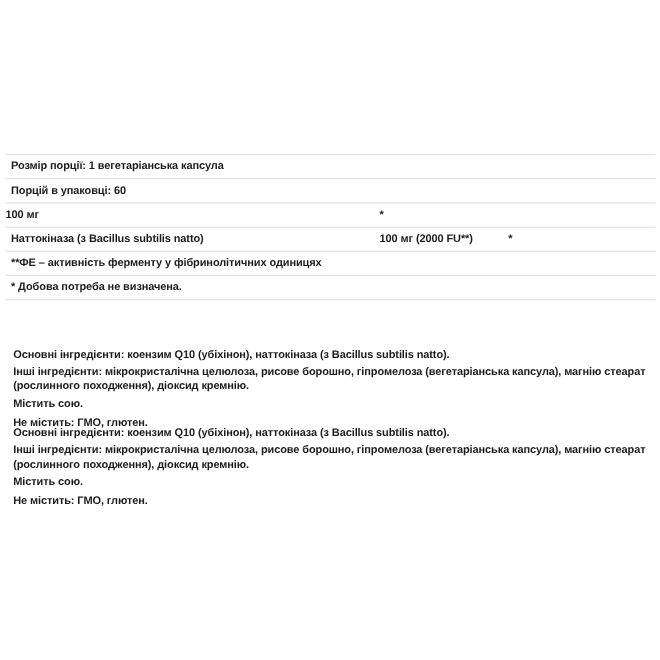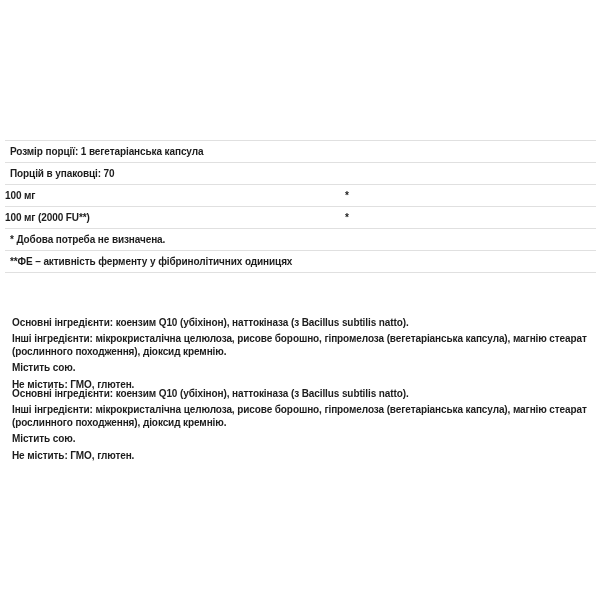--- a/index.html
+++ b/index.html
@@ -37,40 +37,41 @@
 </head>
 <body>
 
 <div class="facts-table">
 
   <div class="facts-row">
     <div class="cell span">Розмір порції: 1 вегетаріанська капсула</div>
   </div>
 
   <div class="facts-row">
-    <div class="cell span">Порцій в упаковці: 70</div>
+    <div class="cell span">Порцій в упаковці: 60</div>
   </div>
 
 
   <div class="facts-row">
     <div class="cell amount">100 мг</div>
     <div class="cell dv">*</div>
   </div>
 
   <div class="facts-row">
+    <div class="cell">Наттокіназа (з Bacillus subtilis natto)</div>
     <div class="cell amount">100 мг (2000 FU**)</div>
     <div class="cell dv">*</div>
   </div>
 
   <div class="facts-row">
-    <div class="cell span">* Добова потреба не визначена.</div>
+    <div class="cell span">**ФЕ – активність ферменту у фібринолітичних одиницях</div>
   </div>
 
   <div class="facts-row">
-    <div class="cell span">**ФЕ – активність ферменту у фібринолітичних одиницях</div>
+    <div class="cell span">* Добова потреба не визначена.</div>
   </div>
 
 </div>
 
 <div class="desc-block" id="desc-block-1">
   <p>Основні інгредієнти: коензим Q10 (убіхінон), наттокіназа (з Bacillus subtilis natto).</p>
   <p>Інші інгредієнти: мікрокристалічна целюлоза, рисове борошно, гіпромелоза (вегетаріанська капсула), магнію стеарат (рослинного походження), діоксид кремнію.</p>
   <p>Містить сою.</p>
   <p>Не містить: ГМО, глютен.</p>
 </div>

